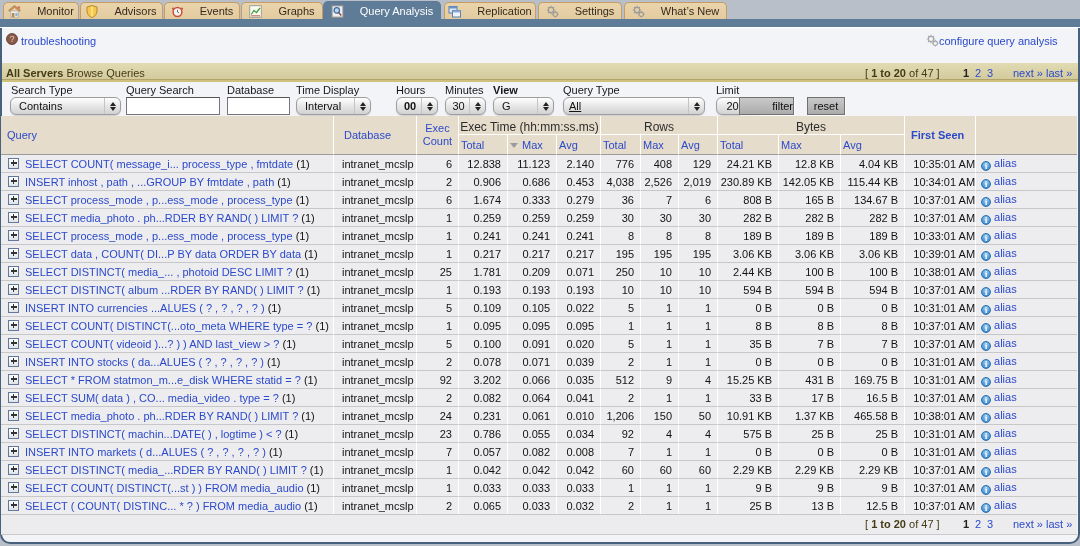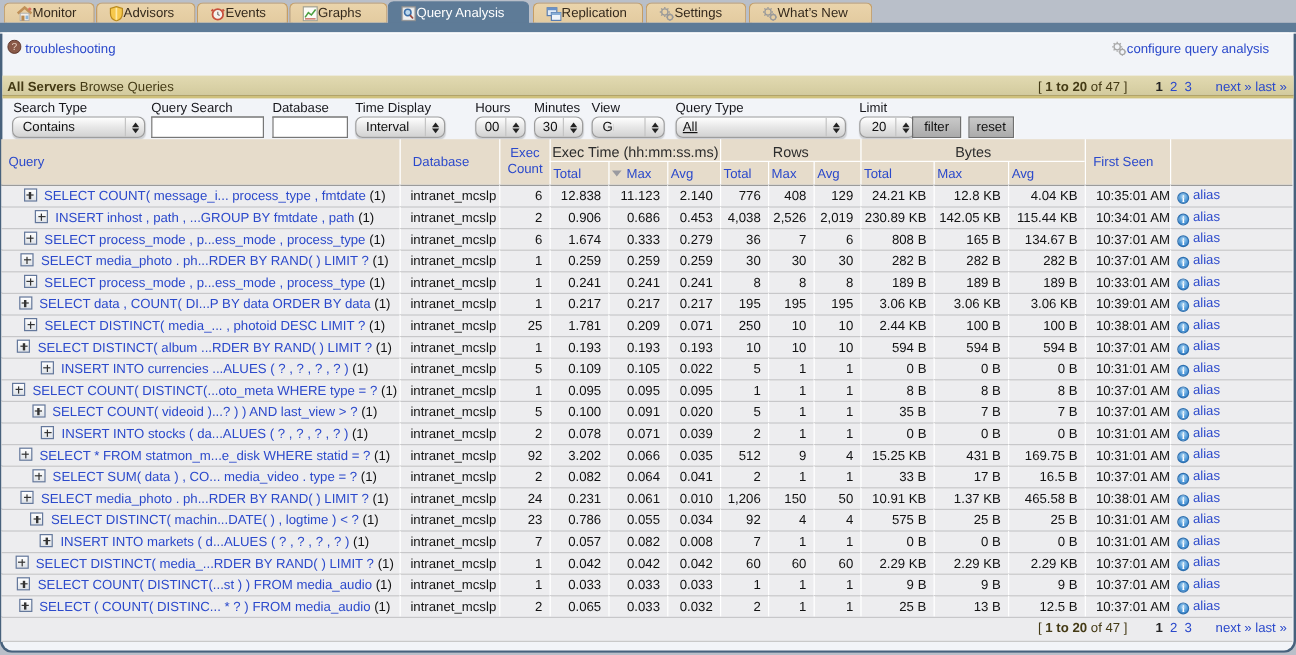--- a/index.html
+++ b/index.html
@@ -2,22 +2,22 @@
 <html><head><meta charset="utf-8">
 <style>
 *{margin:0;padding:0;box-sizing:border-box;}
 html,body{width:1080px;height:546px;overflow:hidden;}
 body{font-family:"Liberation Sans",sans-serif;background:#b9bfc9;position:relative;}
 a{text-decoration:none;}
 .blue{color:#2b49cb;}
 
 .tab{position:absolute;top:2px;height:17px;border:1px solid #c59d64;border-bottom:none;
  border-radius:5px 5px 0 0;background:linear-gradient(#ead4ab,#e3cba0);
- display:flex;align-items:center;justify-content:flex-start;gap:0;
- font-size:11px;color:#34291c;white-space:nowrap;padding-left:10px;}
+ display:flex;align-items:center;justify-content:center;gap:16px;
+ font-size:11px;color:#34291c;white-space:nowrap;}
 .tab svg{flex:0 0 auto;}
 .tab.active{background:#5e7b97;border-color:#5e7b97;color:#fff;top:1px;height:19px;}
 .strip{position:absolute;top:19px;left:0;width:1080px;height:8px;background:#5e7b97;}
 
 .panel{position:absolute;top:27px;left:0;width:1080px;height:517px;
  background:#f2f4f8;border:2px solid #47617c;border-top:none;
  border-radius:0 0 10px 10px;}
 .flabel{position:absolute;top:5px;font-size:11px;color:#15151a;}
 .sel{border:1px solid #9d9d9d;border-radius:6px;background:linear-gradient(#ffffff,#e9e9e9 45%,#d2d2d2);
  font-size:11px;color:#111;display:flex;align-items:center;box-shadow:0 1px 1px rgba(0,0,0,.15);}
@@ -35,30 +35,30 @@
 th,td{font-weight:normal;font-size:11px;padding:0;overflow:hidden;white-space:nowrap;}
 thead th{background:#e6dccb;}
 thead tr.g th{height:19px;}
 
 thead tr.s th{height:19px;}
 th.bl,td.bl{border-left:1px solid #fff;}
 thead .grp{color:#2c2c2c;text-align:center;border-bottom:1px solid #fff;font-size:12px;}
 thead .grp span{position:relative;top:2px;}
 thead .lnk{color:#2b49cb;}
 thead th.q{text-align:left;padding-left:6px;}
-thead th.fs{text-align:left;padding-left:6px;}
+thead th.fs{text-align:left;padding-left:6px;font-weight:bold;}
 thead th.sub{text-align:left;padding-left:2px;color:#2b49cb;}
 tbody tr{height:18px;}
 tbody td{background:#ededef;border-top:1px solid #c7c7c9;color:#121212;}
 tbody tr.r1 td{border-top:1px solid #9b9b9b;}
 td.num{text-align:right;padding-right:6px;}
 td.db{padding-left:8px;}
 td.fs{padding-left:4px;text-align:right;}
 td.al{padding-left:5px;}
-td.qc{padding-left:0;text-align:center;}
+td.qc{padding-left:0;}
 .exp{display:inline-block;box-sizing:content-box;width:9px;height:9px;border:1px solid #64789c;background:linear-gradient(#ffffff,#dfe3e8);
  vertical-align:-1px;margin-left:7px;margin-right:6px;position:relative;}
 .exp:before{content:"";position:absolute;left:1.5px;top:3.8px;width:6px;height:1.4px;background:#333;}
 .exp:after{content:"";position:absolute;left:3.8px;top:1.5px;width:1.4px;height:6px;background:#333;}
 tfoot td{background:#ececee;border-top:1px solid #c7c7c9;border-bottom:1px solid #c9c9c9;height:21px;position:relative;}
 .info{display:inline-block;width:10px;height:10px;border-radius:50%;
  background:radial-gradient(circle at 50% 35%,#b4d9f2 0%,#59a0dc 50%,#2e7cc4 100%);
  border:1px solid #2d6faf;color:#fff;font-size:8px;font-weight:bold;text-align:center;line-height:10px;
  vertical-align:-2px;margin-right:3px;font-family:"Liberation Serif",serif;}
 .sorttri{display:inline-block;width:0;height:0;border-left:4px solid transparent;border-right:4px solid transparent;
@@ -163,41 +163,41 @@
 <a class="blue" style="position:absolute;left:987px;top:67px;font-size:11px;">3</a>
 <a class="blue" style="position:absolute;left:1013px;top:67px;font-size:11px;">next »</a>
 <a class="blue" style="position:absolute;left:1046px;top:67px;font-size:11px;">last »</a>
 <div style="position:absolute;left:2px;top:80px;width:1076px;height:2px;background:#cfc17c;"></div>
 <div class="flabel" style="left:11px;top:84px;position:absolute;">Search Type</div>
 <div class="flabel" style="left:126px;top:84px;position:absolute;">Query Search</div>
 <div class="flabel" style="left:227px;top:84px;position:absolute;">Database</div>
 <div class="flabel" style="left:296px;top:84px;position:absolute;">Time Display</div>
 <div class="flabel" style="left:396px;top:84px;position:absolute;">Hours</div>
 <div class="flabel" style="left:445px;top:84px;position:absolute;">Minutes</div>
-<div class="flabel" style="left:493px;top:84px;position:absolute;">View</div>
+<div class="flabel" style="left:493px;top:84px;position:absolute;font-weight:bold;">View</div>
 <div class="flabel" style="left:563px;top:84px;position:absolute;">Query Type</div>
 <div class="flabel" style="left:716px;top:84px;position:absolute;">Limit</div>
 <div class="sel" style="position:absolute;left:10px;top:97px;width:111px;height:18px;">
     <span class="txt">Contains</span>
     <span class="arr">
       <b class="up"></b>
       <b class="dn"></b>
     </span>
   </div>
 <div class="tinput" style="position:absolute;left:126px;top:97px;width:94px;"></div>
 <div class="tinput" style="position:absolute;left:227px;top:97px;width:63px;"></div>
 <div class="sel" style="position:absolute;left:296px;top:97px;width:75px;height:18px;">
     <span class="txt">Interval</span>
     <span class="arr">
       <b class="up"></b>
       <b class="dn"></b>
     </span>
   </div>
 <div class="sel" style="position:absolute;left:396px;top:97px;width:42px;height:18px;">
-    <span class="txt" style="text-align:center;padding-left:2px;">00</span>
+    <span class="txt" style="text-align:center;padding-left:2px;font-weight:bold;">00</span>
     <span class="arr">
       <b class="up"></b>
       <b class="dn"></b>
     </span>
   </div>
 <div class="sel" style="position:absolute;left:445px;top:97px;width:41px;height:18px;">
     <span class="txt" style="text-align:center;padding-left:2px;">30</span>
     <span class="arr">
       <b class="up"></b>
       <b class="dn"></b>
@@ -217,21 +217,21 @@
       <b class="dn"></b>
     </span>
   </div>
 <div class="sel" style="position:absolute;left:716px;top:97px;width:47px;height:18px;">
     <span class="txt" style="text-align:center;padding-left:2px;">20</span>
     <span class="arr">
       <b class="up"></b>
       <b class="dn"></b>
     </span>
   </div>
-<div class="btn" style="left:760px;top:97px;width:41px;">filter</div>
+<div class="btn" style="left:739px;top:97px;width:55px;text-align:right;">filter</div>
 <div class="btn" style="left:807px;top:97px;width:38px;">reset</div>
 <table>
     <colgroup>
       <col style="width:332px">
       <col style="width:83px">
       <col style="width:42px">
       <col style="width:49px">
       <col style="width:49px">
       <col style="width:44px">
       <col style="width:40px">

